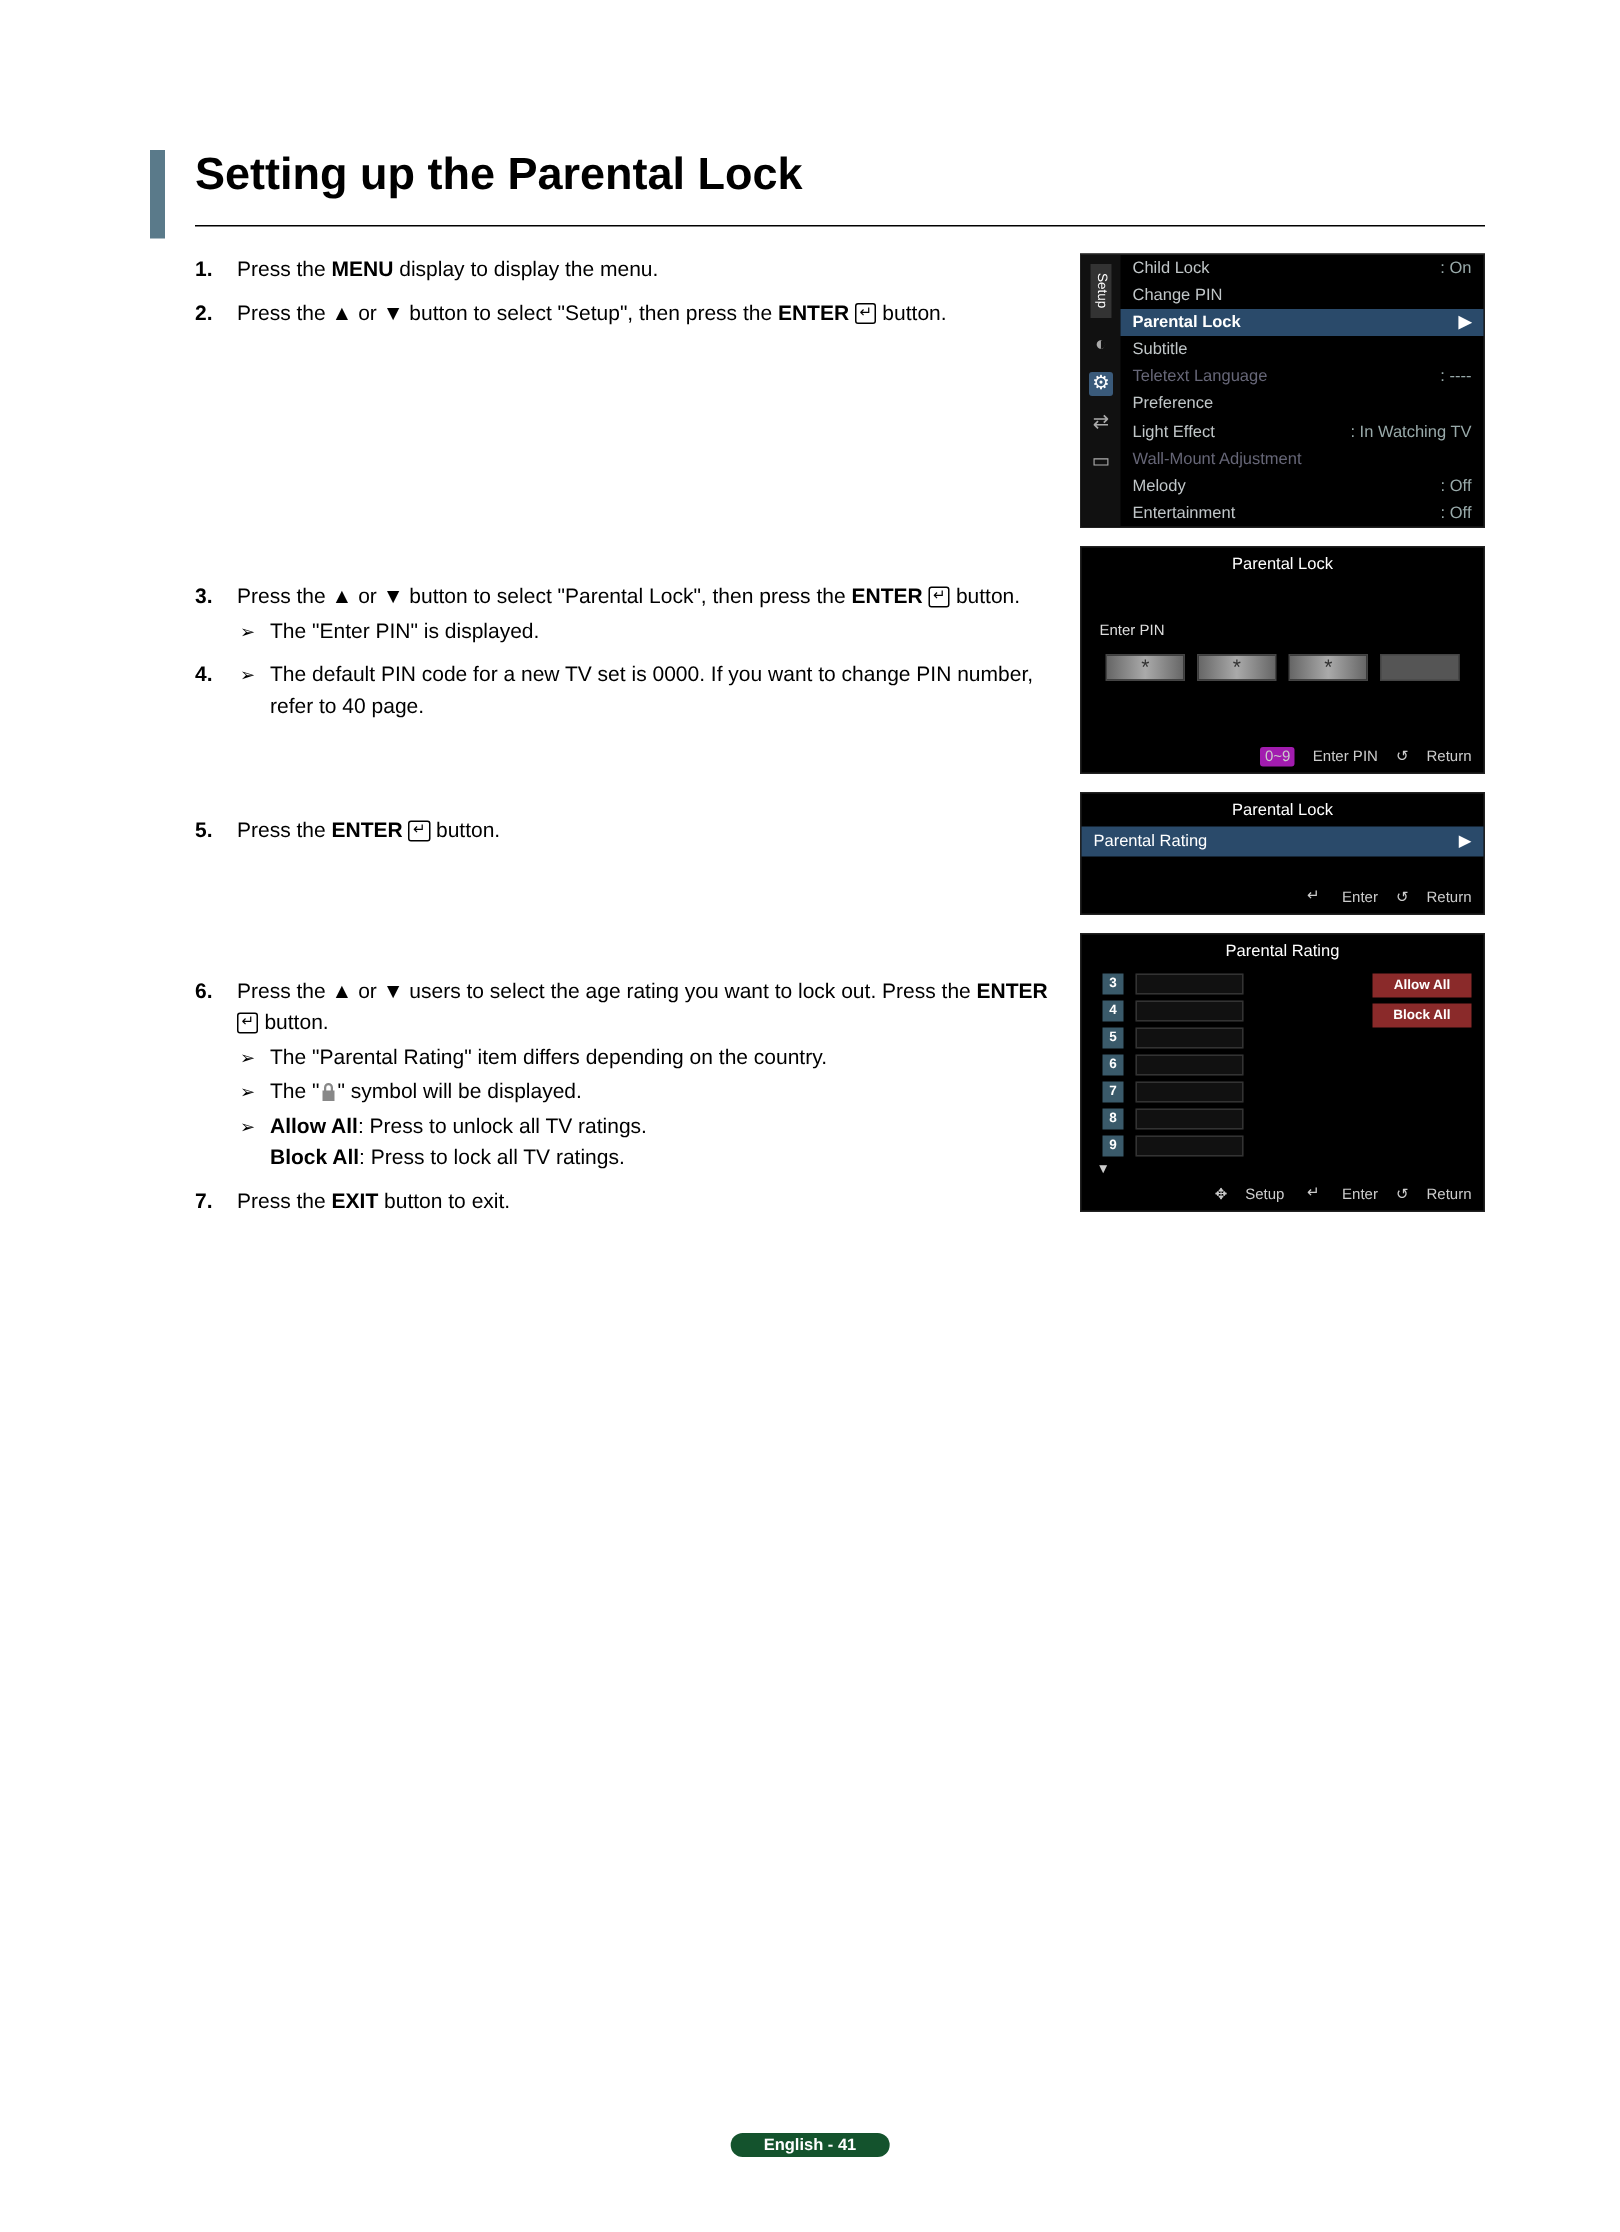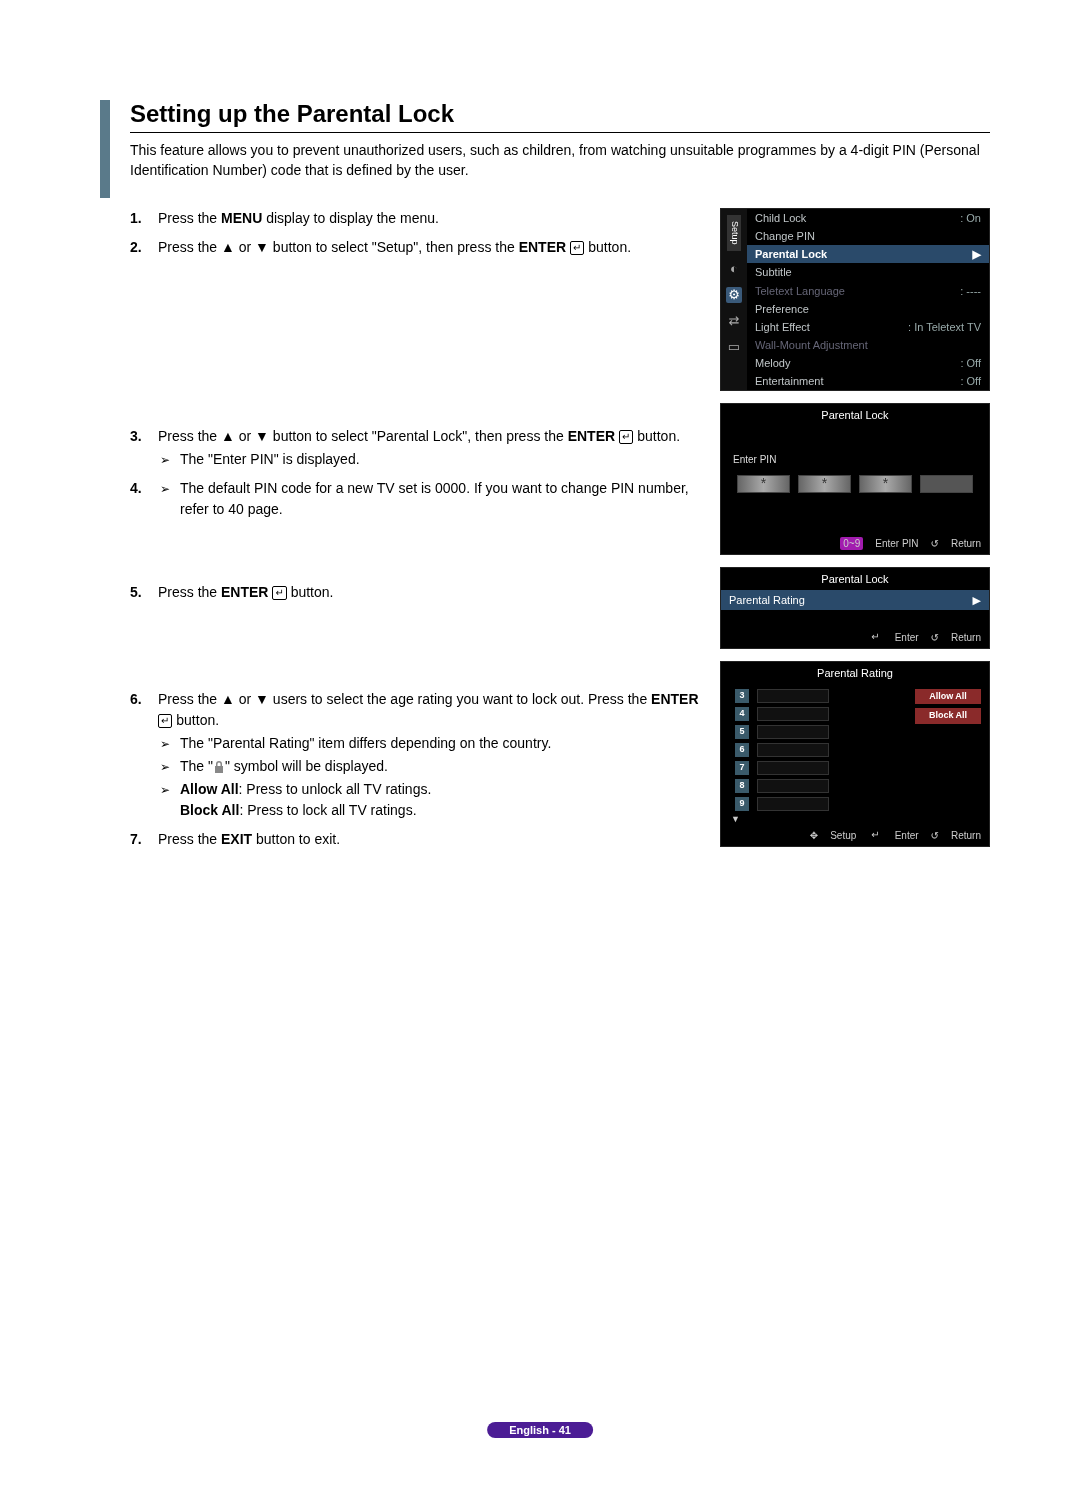--- a/index.html
+++ b/index.html
@@ -27,24 +27,24 @@
   .title-accent {
     width: 10px;
     background: #5a7a8a;
     margin-right: 20px;
     flex-shrink: 0;
   }
   .title-block {
     flex: 1;
   }
   .title-text {
-    font-size: 24px;
+    font-size: 30px;
     font-weight: bold;
     border-bottom: 1px solid #000;
-    padding-bottom: 4px;
+    padding-bottom: 16px;
     margin-bottom: 8px;
   }
   .intro {
     font-size: 14px;
     line-height: 1.4;
     margin-bottom: 18px;
   }
   .two-col {
     display: flex;
     gap: 20px;
@@ -251,37 +251,36 @@
     text-align: center;
     width: 54px;
     font-weight: bold;
     margin-bottom: 4px;
   }
   .page-num-pill {
     position: absolute;
     bottom: 50px;
     left: 50%;
     transform: translateX(-50%);
-    background: #4c1d95;
+    background: #14532d;
     color: #fff;
     font-size: 11px;
     font-weight: bold;
     padding: 2px 22px;
     border-radius: 10px;
   }
 </style>
 </head>
 <body>
 
 <div class="page">
   <div class="title-bar">
     <div class="title-accent"></div>
     <div class="title-block">
       <div class="title-text">Setting up the Parental Lock</div>
-      <div class="intro">This feature allows you to prevent unauthorized users, such as children, from watching unsuitable programmes by a 4-digit PIN (Personal Identification Number) code that is defined by the user.</div>
     </div>
   </div>
 
   <div class="two-col">
     <div class="left-col">
       <ol class="steps">
         <li>
           <span>Press the </span><span class="bold">MENU</span><span> display to display the menu.</span>
         </li>
         <li>
@@ -362,21 +361,21 @@
             <div class="row" style="color: rgb(102, 102, 119);">
               <span class="lbl">Teletext Language</span>
               <span class="val">: ----</span>
             </div>
             <div class="row">
               <span class="lbl">Preference</span>
               <span class="val"></span>
             </div>
             <div class="row">
               <span class="lbl">Light Effect</span>
-              <span class="val">: In Teletext TV</span>
+              <span class="val">: In Watching TV</span>
             </div>
             <div class="row" style="color: rgb(102, 102, 119); justify-content: center;">
               <span class="lbl">Wall-Mount Adjustment</span>
               <span class="val"></span>
             </div>
             <div class="row">
               <span class="lbl">Melody</span>
               <span class="val">: Off</span>
             </div>
             <div class="row">

